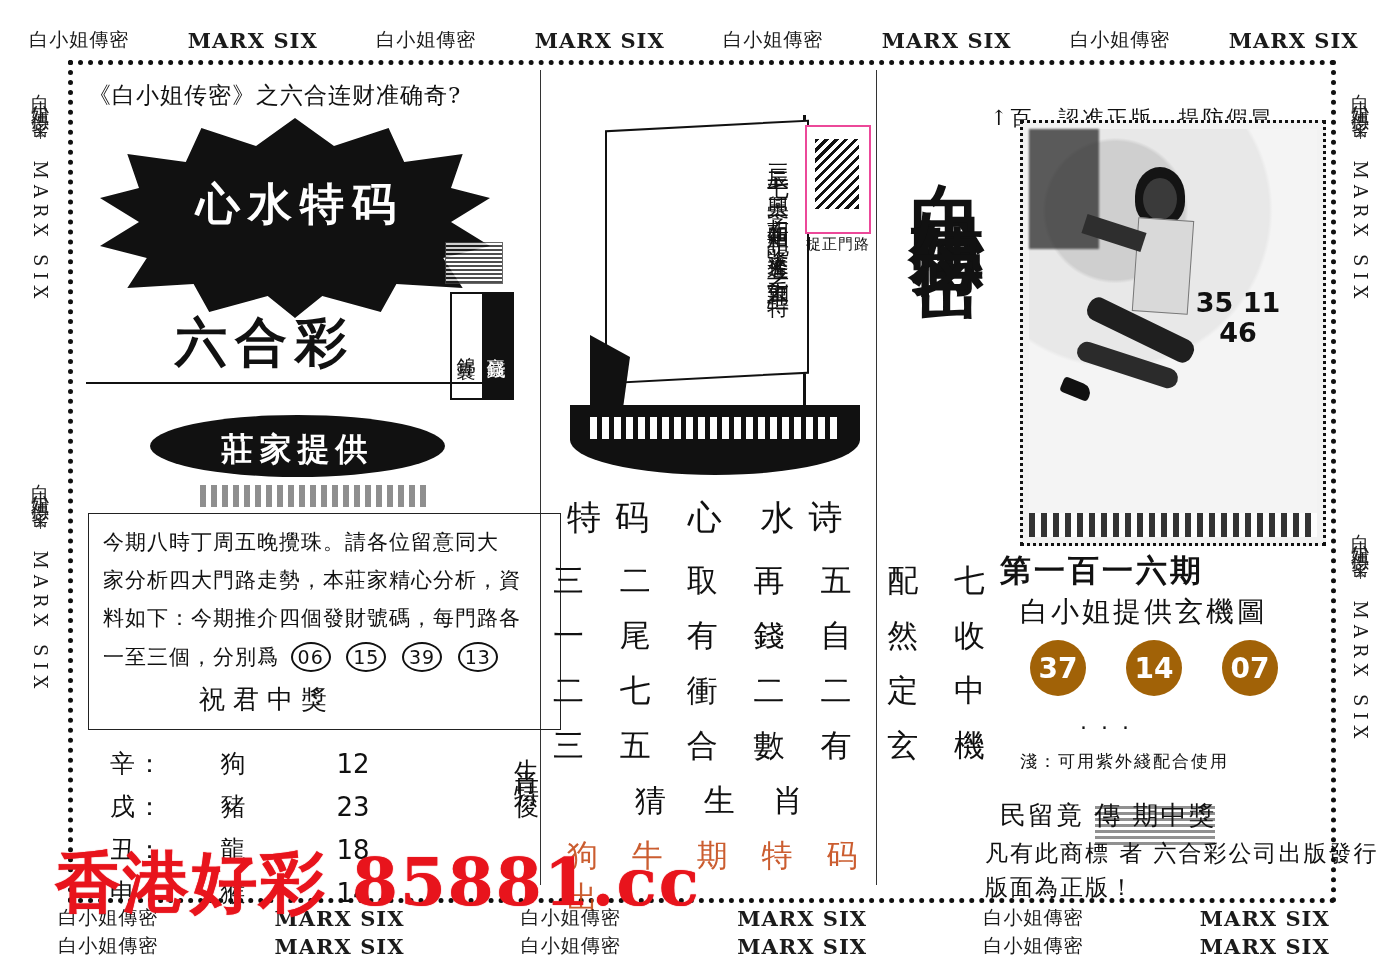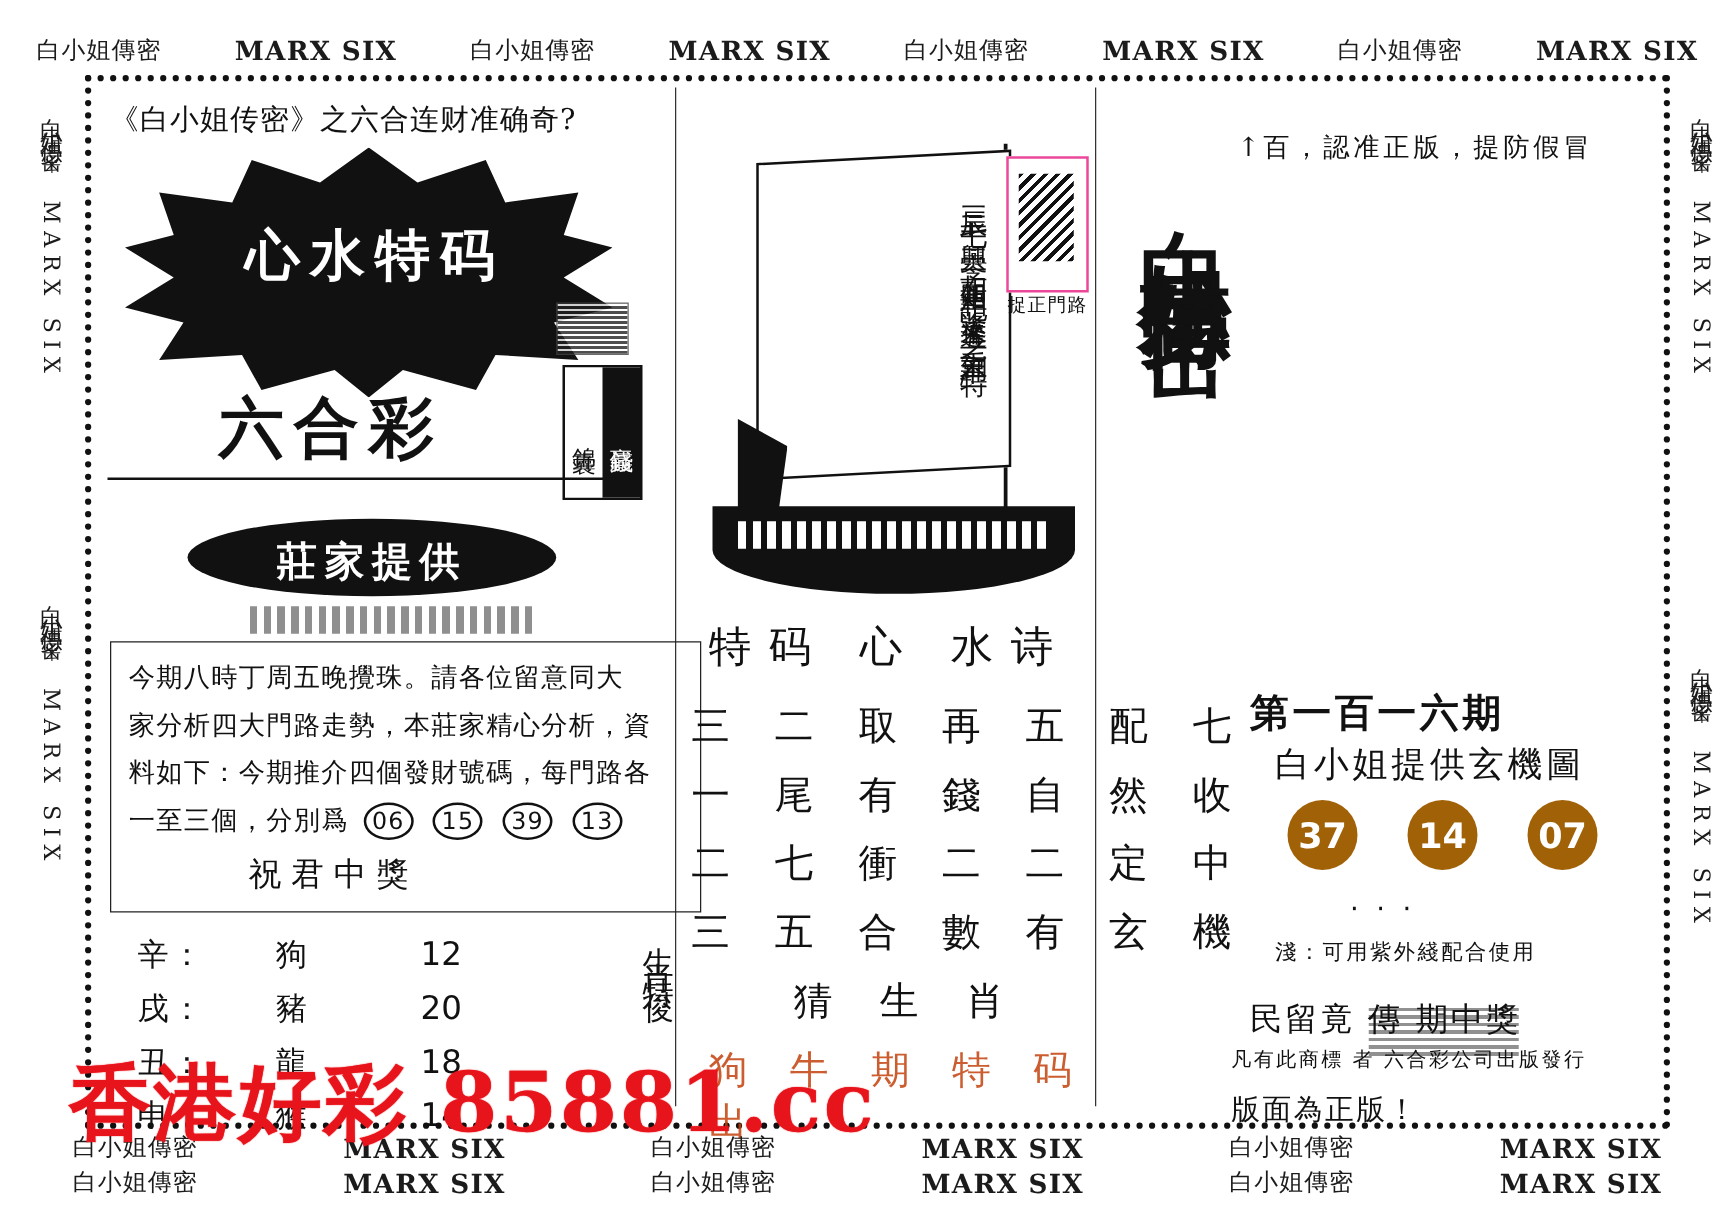--- a/index.html
+++ b/index.html
@@ -247,21 +247,21 @@
     font-family:"DejaVu Sans",sans-serif;font-size:28px;font-weight:bold;
   }
   .dots{position:absolute;left:200px;top:645px;font-size:22px;letter-spacing:14px;color:#111;}
   .remark{
     position:absolute;left:140px;top:680px;
     font-family:"DejaVu Serif",serif;font-size:17px;letter-spacing:2px;color:#111;white-space:nowrap;
   }
   .foot1{position:absolute;left:120px;top:728px;font-family:"DejaVu Serif",serif;
     font-size:26px;letter-spacing:2px;color:#111;white-space:nowrap;}
   .foot2{position:absolute;left:105px;top:768px;font-family:"DejaVu Serif",serif;
-    font-size:16px;letter-spacing:2px;color:#111;white-space:nowrap;}
+    font-size:23px;letter-spacing:2px;color:#111;white-space:nowrap;}
   .foot3{position:absolute;left:105px;top:802px;font-family:"DejaVu Serif",serif;
     font-size:23px;letter-spacing:2px;color:#111;white-space:nowrap;}
   .smear{
     position:absolute;left:215px;top:735px;width:120px;height:40px;
     background:repeating-linear-gradient(0deg,#222 0 3px,#fff 3px 6px);opacity:.5;
   }
 
   
   .overlay{
     position:absolute;left:10px;top:838px;
@@ -329,21 +329,21 @@
 
     <div class="zodiac">
       <div class="z-row">
         <span class="k">辛：</span>
         <span class="a">狗</span>
         <span class="n">12</span>
       </div>
       <div class="z-row">
         <span class="k">戌：</span>
         <span class="a">豬</span>
-        <span class="n">20</span>
+        <span class="n">23</span>
       </div>
       <div class="z-row">
         <span class="k">丑：</span>
         <span class="a">龍</span>
         <span class="n">18</span>
       </div>
       <div class="z-row">
         <span class="k">申：</span>
         <span class="a">猴</span>
         <span class="n">14</span>
@@ -373,20 +373,34 @@
     <div class="poem-line pl3">二 七 衝 二 二 定 中</div>
     <div class="poem-line pl4">三 五 合 數 有 玄 機</div>
     <div class="poem-guess">猜 生 肖</div>
     <div class="poem-last">狗 牛 期 特 码 出</div>
   </div>
 
   <div class="col col-right">
     <div class="topnote">↑百，認准正版，提防假冒</div>
     <div class="vtitle">白小姐傳密</div>
 
+    <div class="photo">
+      <div class="photo-bg"></div>
+      <div class="photo-dark"></div>
+      <div class="fig-hair"></div>
+      <div class="fig-head"></div>
+      <div class="fig-body"></div>
+      <div class="fig-arm"></div>
+      <div class="fig-leg"></div>
+      <div class="fig-leg2"></div>
+      <div class="fig-shoe"></div>
+      <div class="photo-nums">35  11
+46</div>
+      <div class="photo-stripe"></div>
+    </div>
 
     <div class="issue">第一百一六期</div>
     <div class="issue2">白小姐提供玄機圖</div>
 
     <div class="balls">
       <div class="ball">37</div>
       <div class="ball">14</div>
       <div class="ball">07</div>
     </div>
     <div class="dots">···</div>

